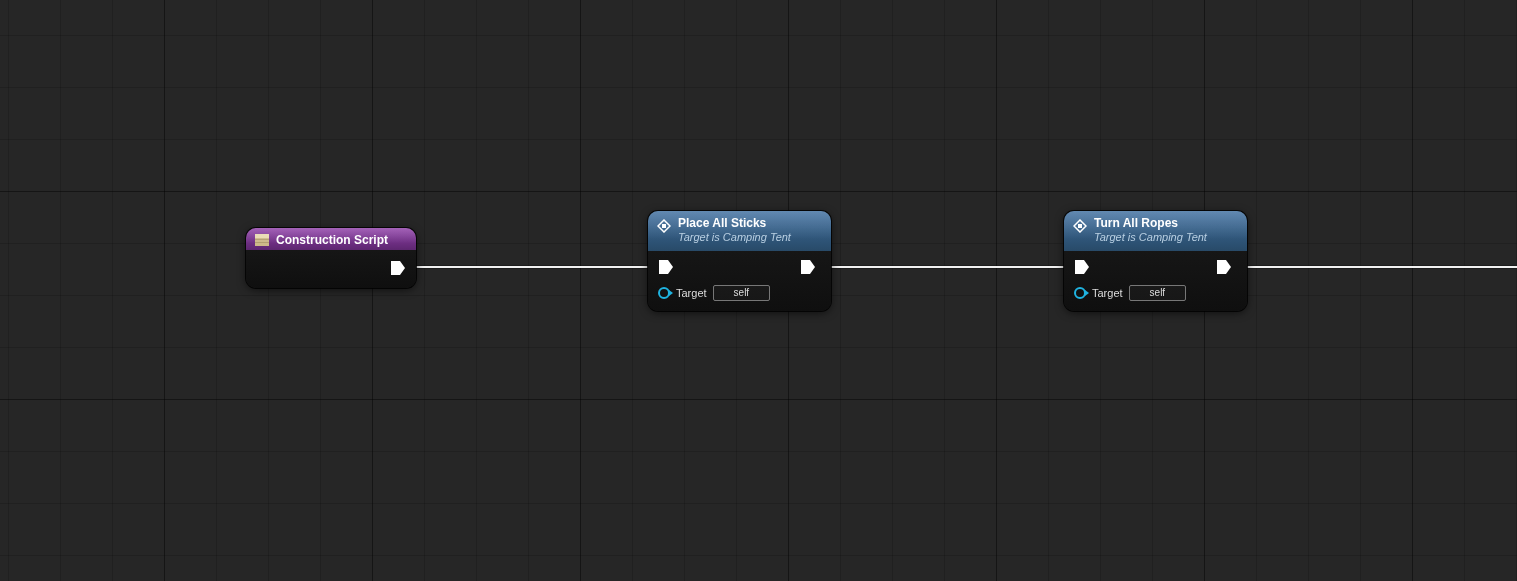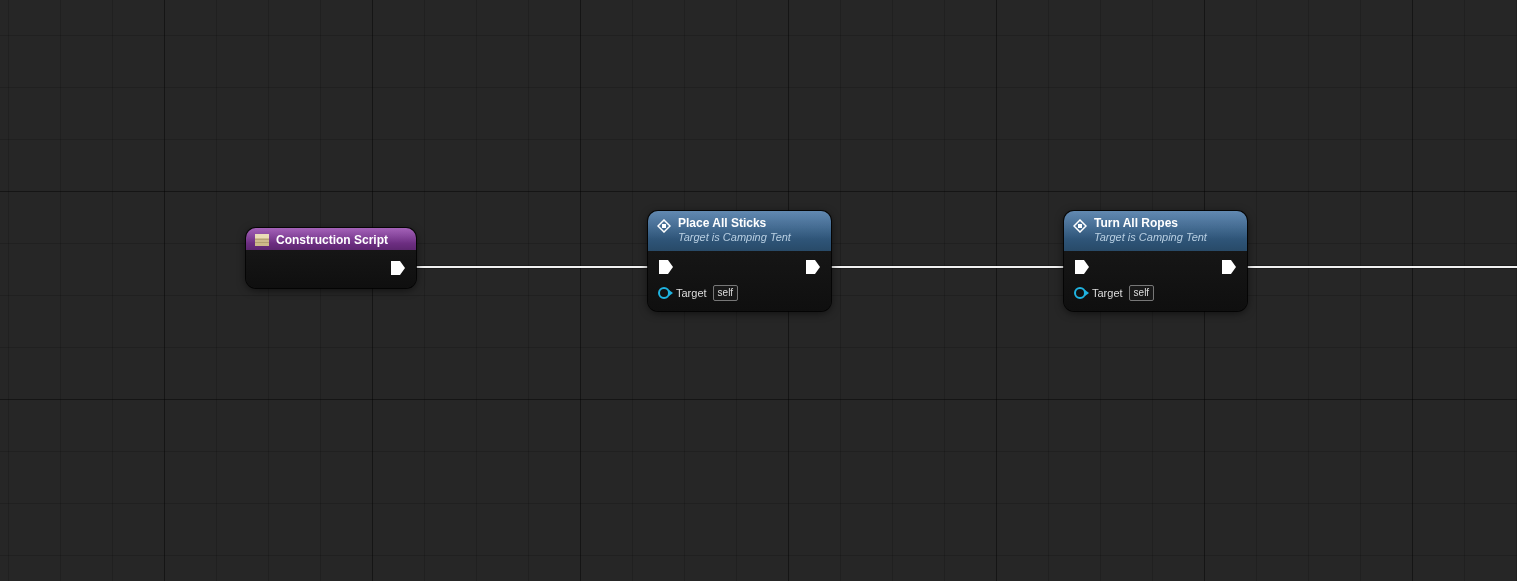--- a/index.html
+++ b/index.html
@@ -65,21 +65,20 @@
   .header-col { display:flex; flex-direction:column; line-height:1.15; }
   .node-title { font-weight:700; font-size:12px; color:#fff; white-space:nowrap; }
   .node-subtitle { font-style: italic; font-size:11px; color: #b8cfe2; white-space:nowrap;}
 
   .node-body {
     background: linear-gradient(to bottom, #161616, #0f0f0f);
     border-radius: 0 0 10px 10px;
     padding: 8px 10px 10px 10px;
     display:flex;
     gap:30px;
-    justify-content: space-between;
   }
   .node.event .node-body { padding: 10px 10px 12px 10px; display:flex; justify-content:flex-end; }
   .node.event { width: 170px; }
 
   .col { display:flex; flex-direction:column; gap:10px; align-items:flex-start; }
   .col.right { align-items:flex-end; }
 
   .row { display:flex; align-items:center; gap:6px; }
 
   
@@ -101,21 +100,21 @@
     position:absolute;
     right:-5px; top:50%; transform:translateY(-50%);
     border-left:4px solid #1fb3e0;
     border-top:3px solid transparent;
     border-bottom:3px solid transparent;
   }
   .pin-label { font-size:11px; color:#ddd; }
   .self-badge {
     font-size:10px;
     border:1px solid #777;
-    padding: 0px 4px; border-radius:2px;
+    padding: 0px 20px; border-radius:2px;
     color:#ddd;
     line-height:14px;
     background: rgba(255,255,255,0.03);
   }
 
   
   .icon-slot { flex:0 0 auto; display:flex; align-items:center; justify-content:center; width:16px; height:16px; }
 </style>
 </head>
 <body>

